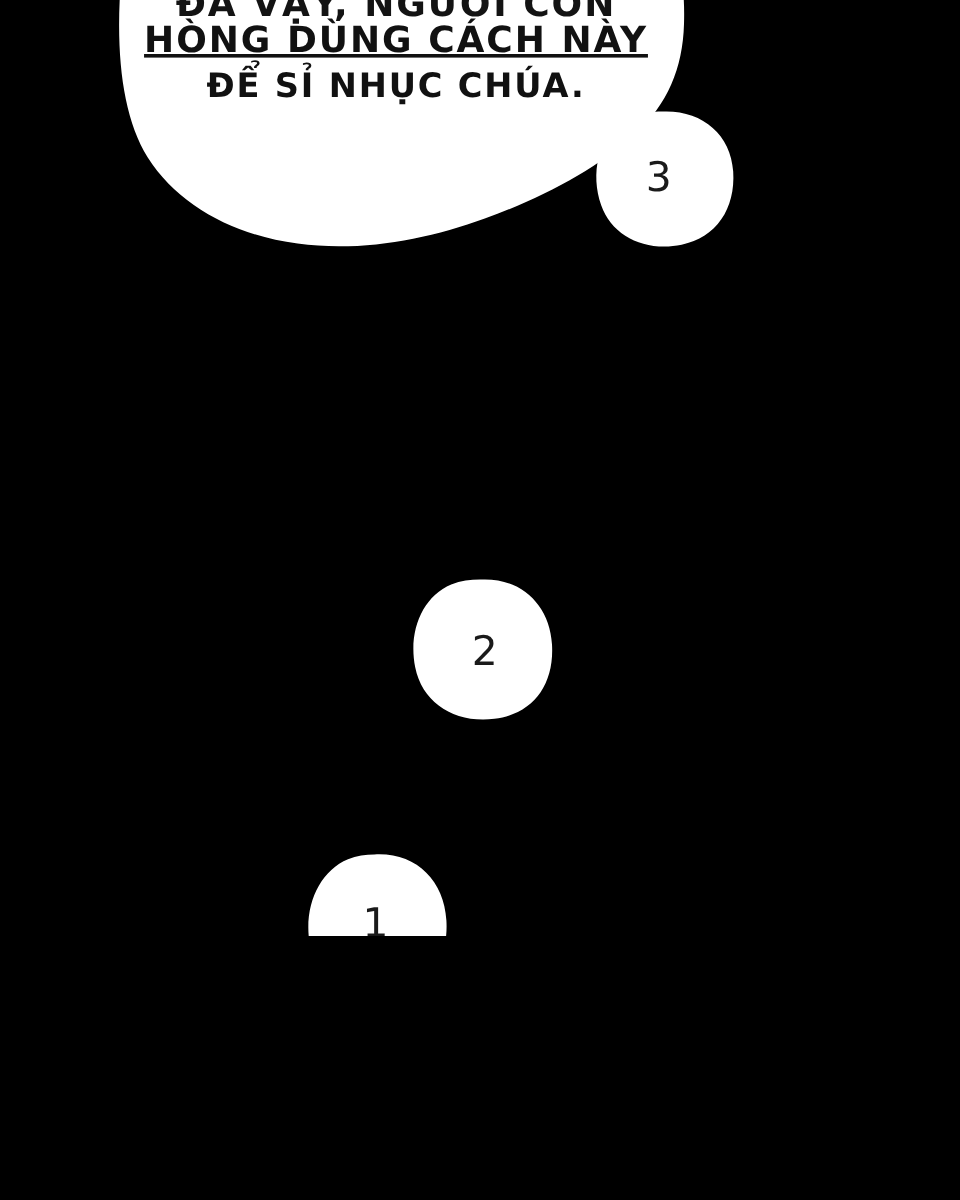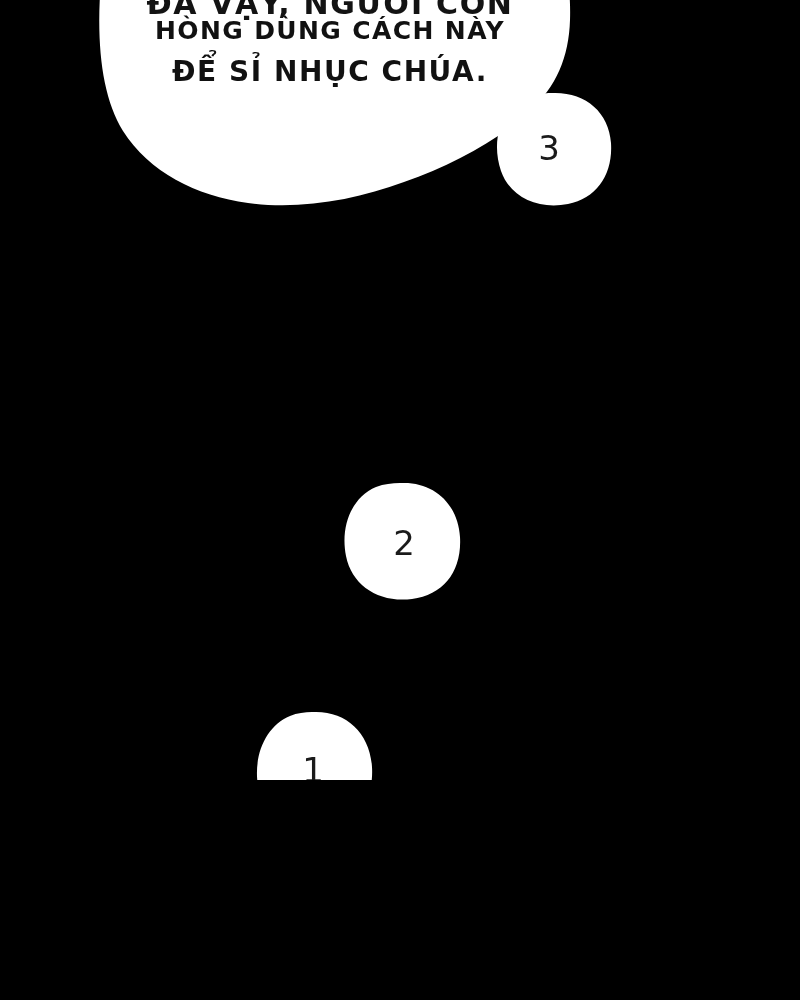--- a/index.html
+++ b/index.html
@@ -37,21 +37,22 @@
   }
   #dialogue-line-1 {
     left: 330px;
     top: -14px;
     font-size: 30px;
     color: #131313;
   }
   #dialogue-line-2 {
     left: 330px;
     top: 16px;
-    font-size: 25px;
+    font-size: 30px;
+    text-decoration: underline;
   }
   #dialogue-line-3 {
     left: 330px;
     top: 55px;
     font-size: 28px;
   }
   .marker-number {
     position: absolute;
     color: #1a1a1a;
     font-family: "DejaVu Sans", sans-serif;

